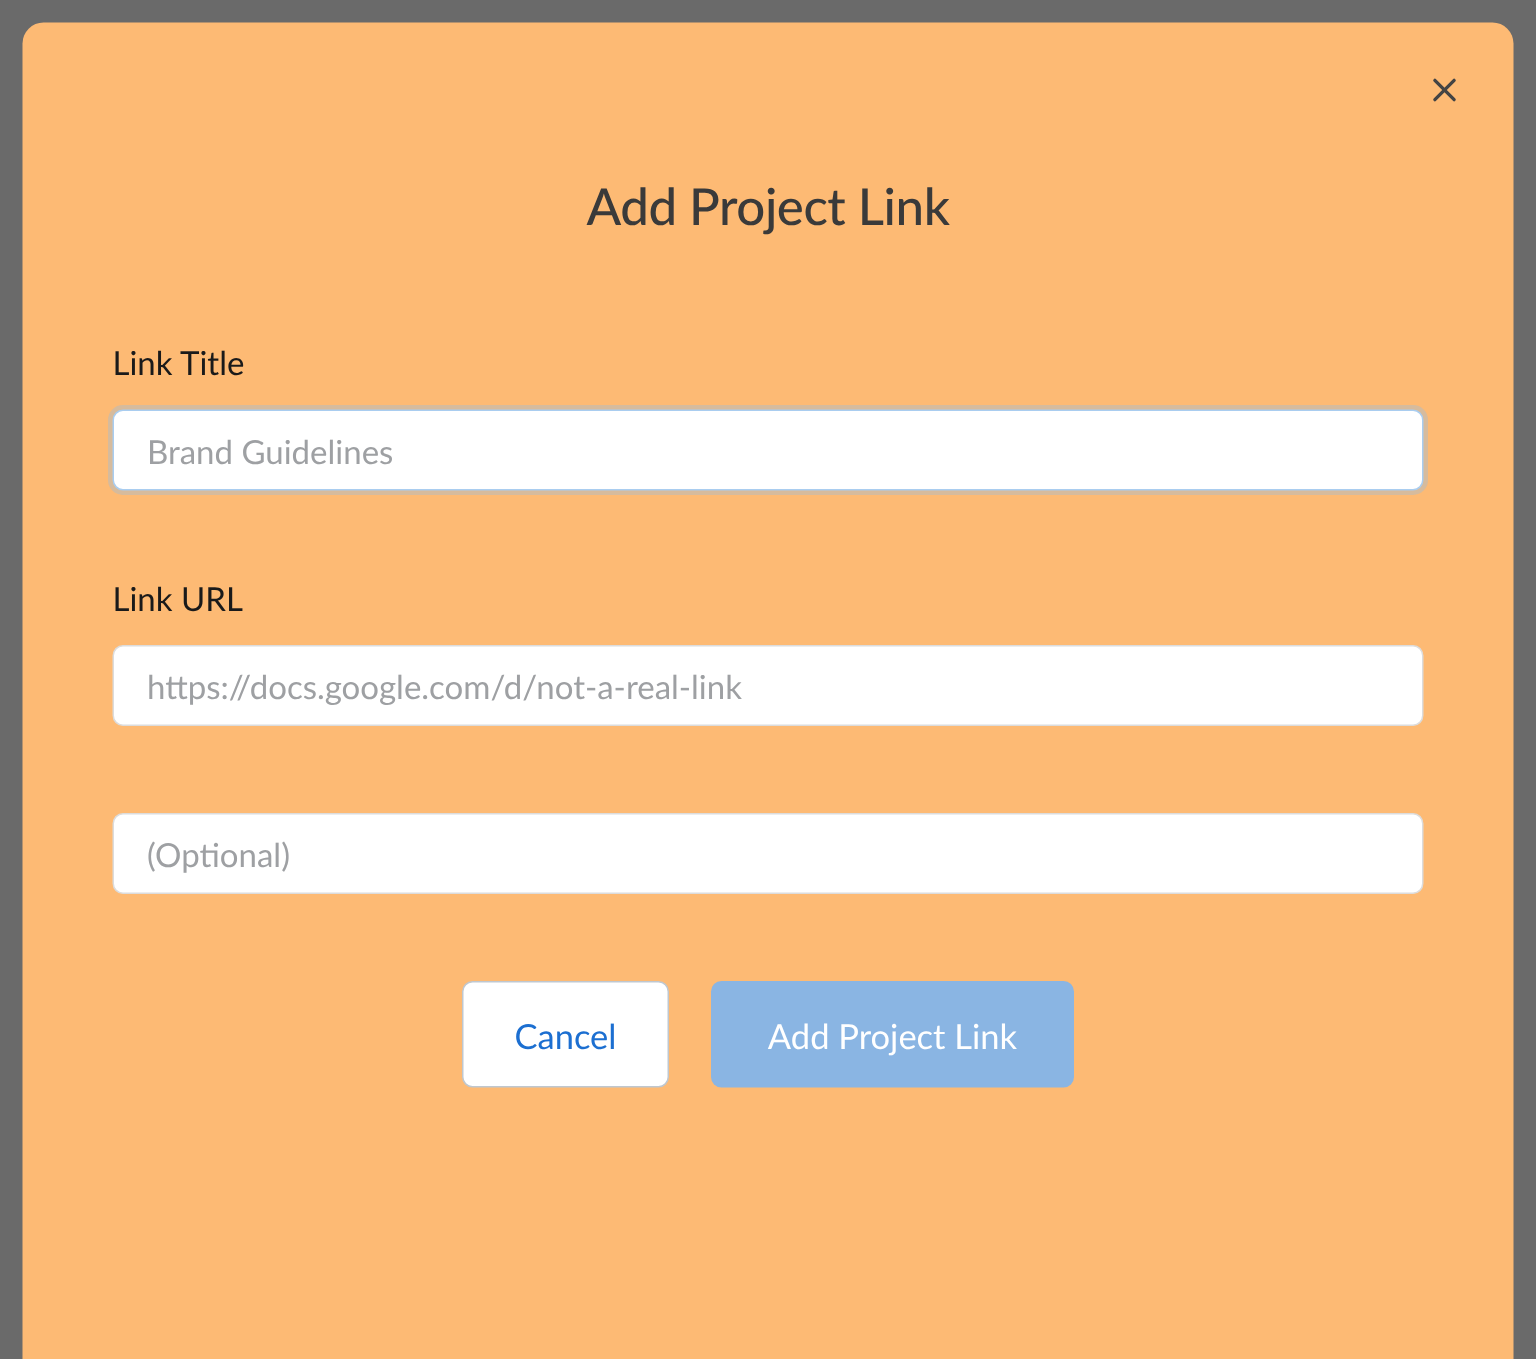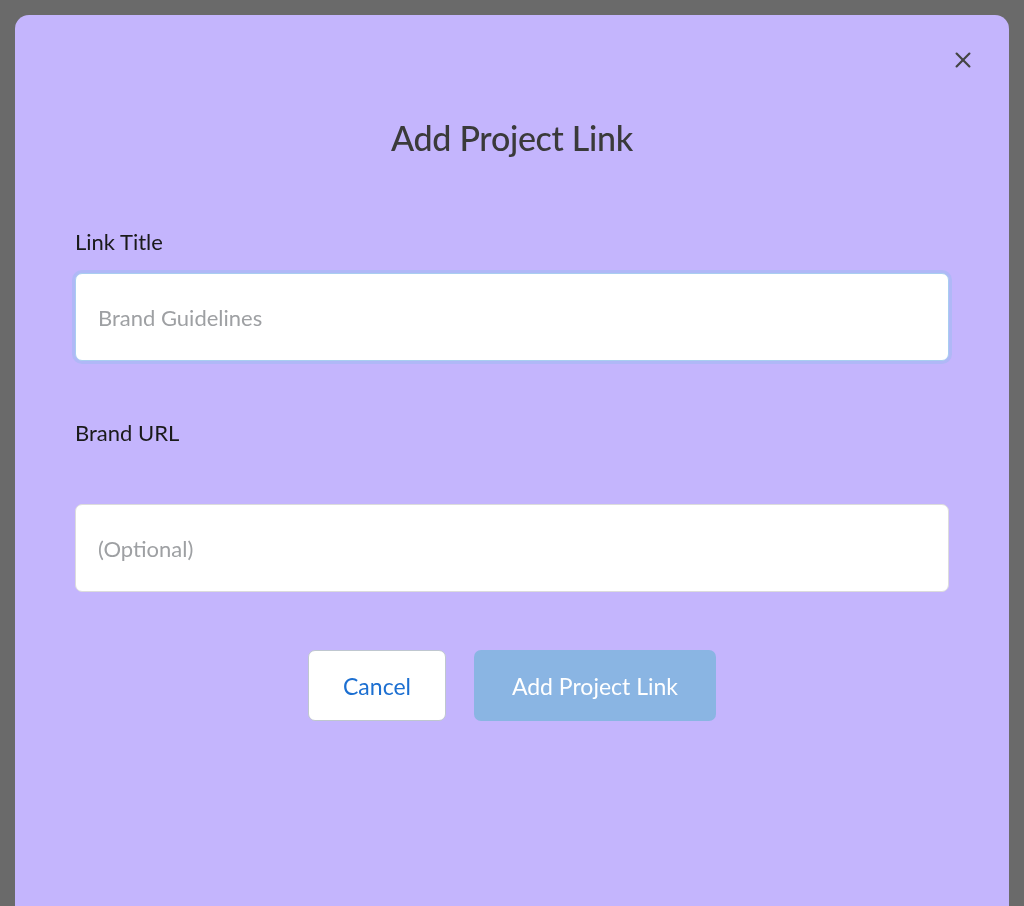--- a/index.html
+++ b/index.html
@@ -19,21 +19,21 @@
       position: absolute;
       inset: 0;
       background: #6a6a6a;
     }
     .modal {
       position: absolute;
       top: 15px;
       left: 15px;
       right: 15px;
       bottom: 0;
-      background: #c4b5fd;
+      background: #fdba74;
       border-radius: 14px 14px 0 0;
       padding: 22px 0 0 0;
     }
     .close-button {
       position: absolute;
       top: 32px;
       right: 32px;
       width: 28px;
       height: 28px;
       cursor: pointer;
@@ -65,21 +65,21 @@
     }
     .form-label {
       display: block;
       font-size: 22px;
       font-weight: 400;
       color: #1a1a1a;
       margin-bottom: 18px;
     }
     .form-input {
       width: 100%;
-      height: 88px;
+      height: 54px;
       padding: 0 22px;
       font-size: 22px;
       color: #333;
       background: #ffffff;
       border: 1px solid #dcdcdc;
       border-radius: 7px;
       outline: none;
       font-family: inherit;
     }
     .form-input::placeholder {
@@ -138,21 +138,22 @@
   <h1 class="modal-title">Add Project Link</h1>
 
   <div class="form">
 
     <div class="form-group">
       <label class="form-label">Link Title</label>
       <input type="text" class="form-input focused" placeholder="Brand Guidelines" style="">
     </div>
 
     <div class="form-group">
-      <label class="form-label">Brand URL</label>
+      <label class="form-label">Link URL</label>
+      <input type="text" class="form-input" placeholder="https://docs.google.com/d/not-a-real-link" style="">
     </div>
 
     <div class="form-group">
       <input type="text" class="form-input" placeholder="(Optional)" style="">
     </div>
 
     <div class="button-row">
       <button class="btn btn-cancel">Cancel</button>
       <button class="btn btn-primary">Add Project Link</button>
     </div>

